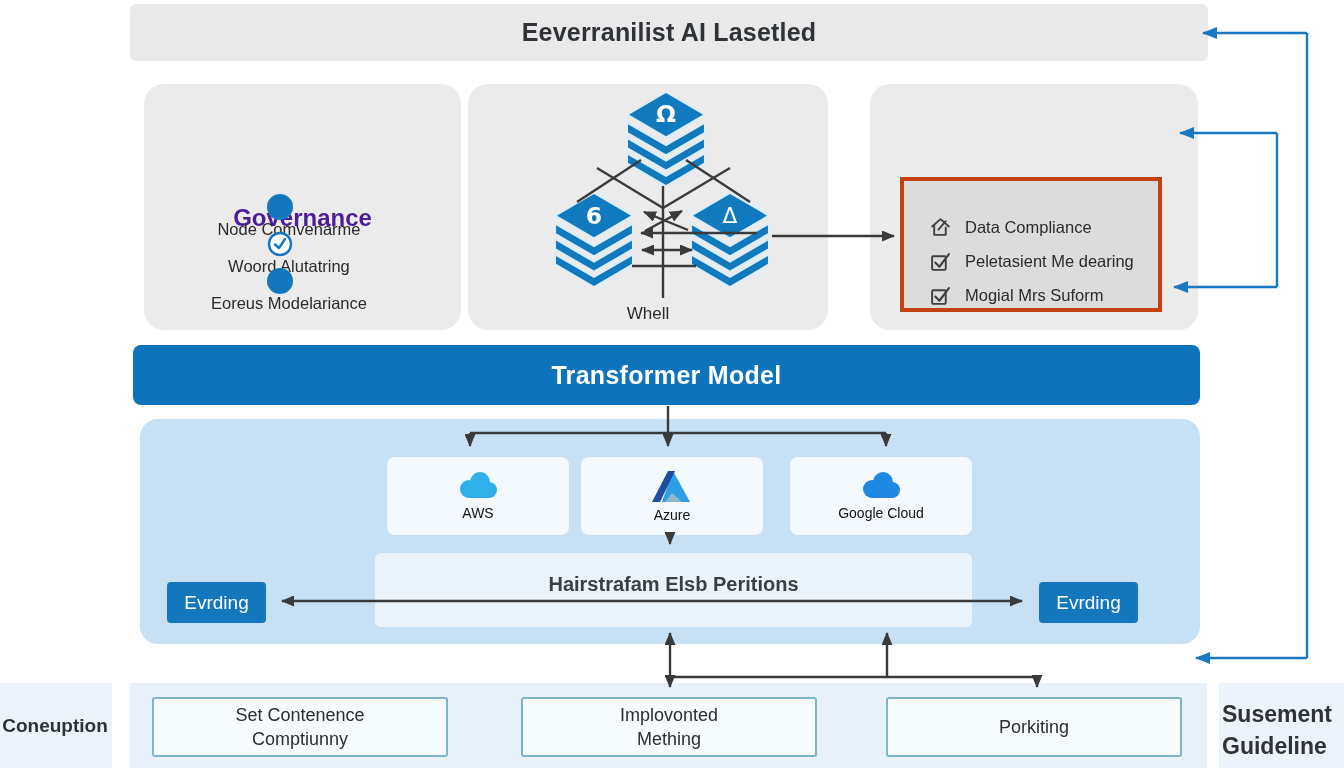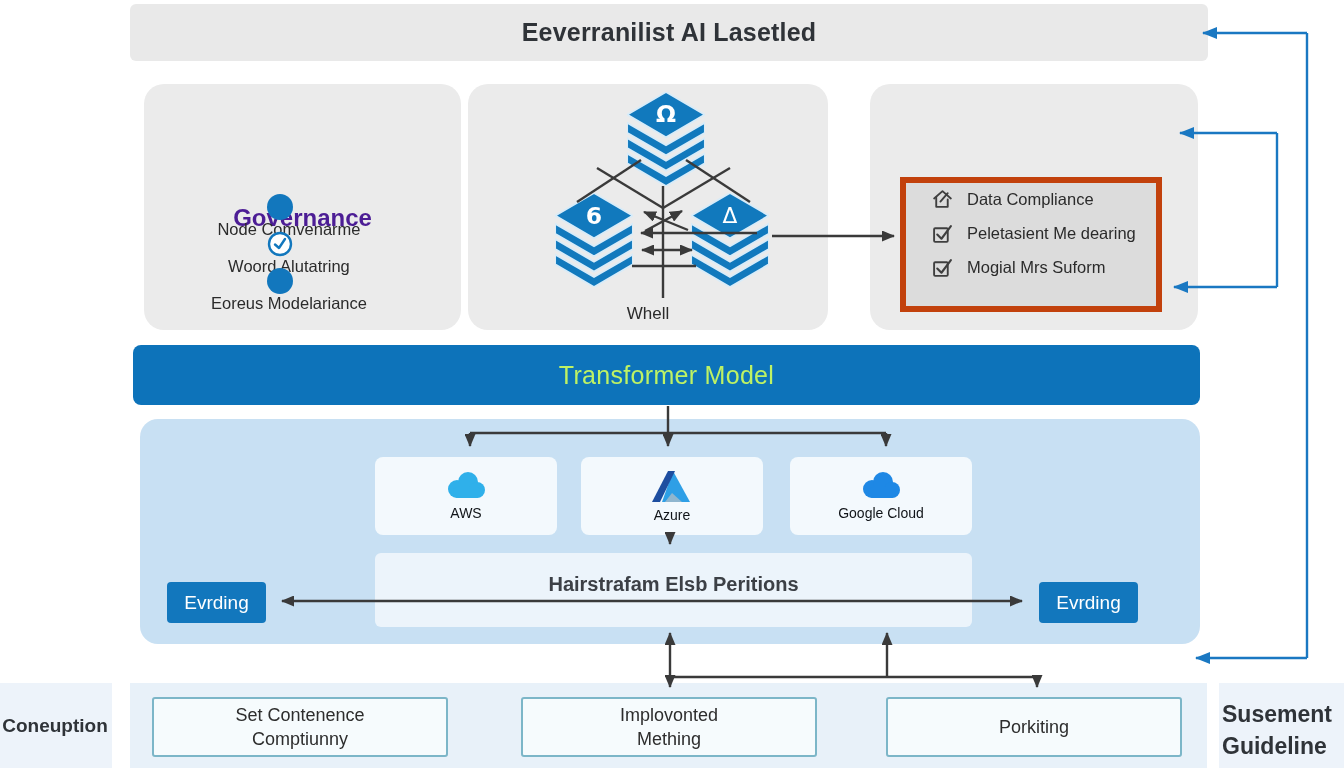--- a/index.html
+++ b/index.html
@@ -15,34 +15,34 @@
   .box-gov{left:144px;top:84px;width:317px;height:246px;}
   .box-mid{left:468px;top:84px;width:360px;height:246px;}
   .box-veh{left:870px;top:84px;width:328px;height:246px;}
   .box-title{position:absolute;left:0;width:100%;text-align:center;font-size:24px;font-weight:bold;color:#4c1d95;}
   .gov-list{position:absolute;left:50px;top:110px;display:flex;flex-direction:column;gap:11px;}
   .gov-row{display:flex;align-items:center;height:26px;flex-direction:column;}
   .gov-bullet{width:26px;height:26px;border-radius:50%;background:#1277bd;flex:0 0 auto;}
   .gov-check{width:26px;height:26px;flex:0 0 auto;}
   .gov-label{margin-left:17px;font-size:16.5px;color:#2b2b2b;white-space:nowrap;}
   .mid-caption{position:absolute;left:0;bottom:6px;width:100%;text-align:center;font-size:17px;color:#2b2b2b;}
-  .veh-sub{position:absolute;left:30px;top:93px;width:262px;height:135px;background:#dcdcdc;border:6px solid #c2410c;
-           box-sizing:border-box;display:flex;flex-direction:column;gap:9px;padding:4px 0 0 24px;text-align:right;}
+  .veh-sub{position:absolute;left:30px;top:93px;width:262px;height:135px;background:#dcdcdc;border:4px solid #c2410c;
+           box-sizing:border-box;display:flex;flex-direction:column;gap:9px;padding:34px 0 0 24px;text-align:right;}
   .veh-row{display:flex;align-items:center;height:25px;}
   .veh-icon{width:24px;height:24px;flex:0 0 auto;display:flex;align-items:center;justify-content:center;}
   .veh-label{margin-left:13px;font-size:16.5px;color:#2b2b2b;white-space:nowrap;}
   
   .tbar{left:133px;top:345px;width:1067px;height:60px;background:#0d73ba;border-radius:8px;
         display:flex;align-items:center;justify-content:center;}
-  .tbar-title{font-size:25px;font-weight:normal;color:#bef264;letter-spacing:.3px;}
+  .tbar-title{font-size:25px;font-weight:bold;color:#ffffff;letter-spacing:.3px;}
   
   .bluepanel{left:140px;top:419px;width:1060px;height:225px;background:#c8e0f3;border-radius:18px;}
   .cloudbox{background:#f3f9fd;border-radius:8px;width:182px;height:78px;top:457px;
             display:flex;flex-direction:column;align-items:center;justify-content:center;gap:4px;}
-  .cloud-aws{left:375px;} .cloud-azure{left:581px;} .cloud-gcp{left:790px;}
+  .cloud-aws{left:387px;} .cloud-azure{left:581px;} .cloud-gcp{left:790px;}
   .cloud-name{font-size:14px;color:#101418;}
   .pipebox{left:375px;top:553px;width:597px;height:74px;background:#ecf4fb;border-radius:6px;
            display:flex;align-items:flex-start;justify-content:center;}
   .pipe-label{margin-top:20px;font-size:20px;font-weight:bold;color:#3c4046;}
   .evrbtn{width:99px;height:41px;top:582px;background:#1277bd;color:#ffffff;font-size:19px;
           display:flex;align-items:center;justify-content:center;border:none;border-radius:4px;}
   .evr-left{left:167px;} .evr-right{left:1039px;}
   
   .foot-left{left:0;top:683px;width:112px;height:85px;background:#edf3fa;}
   .foot-panel{left:130px;top:683px;width:1077px;height:85px;background:#e8f1f9;}

